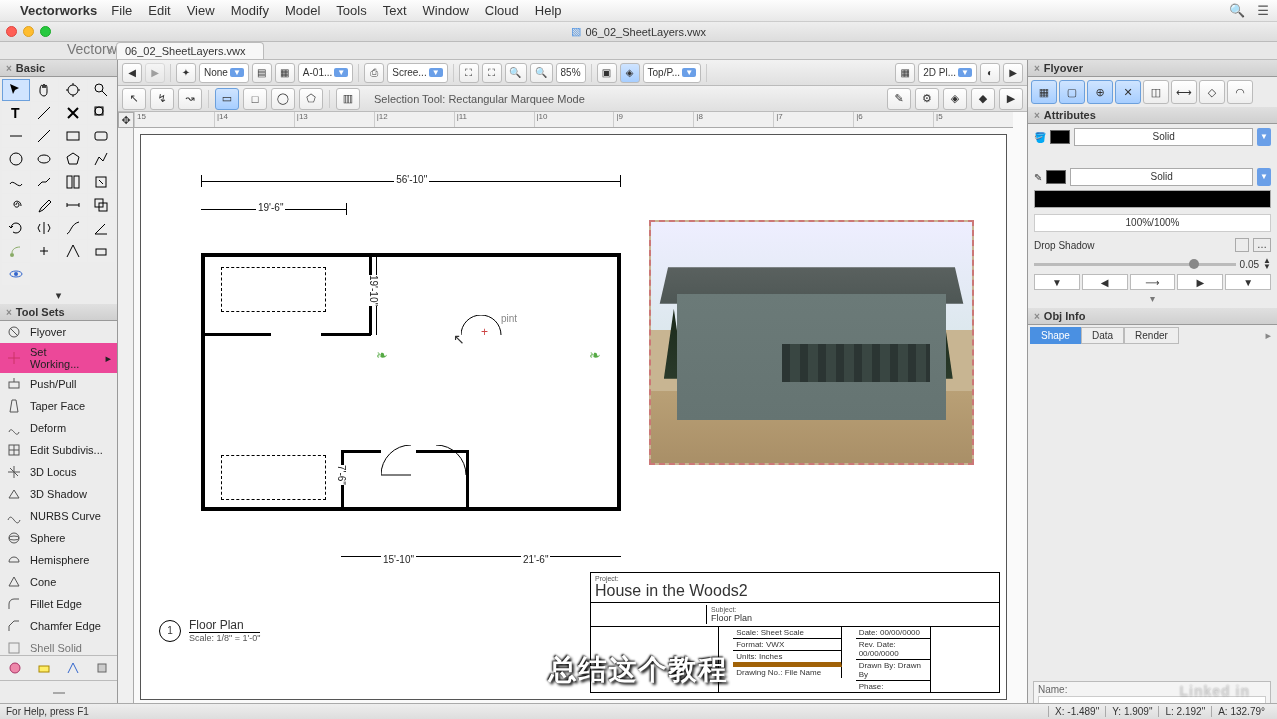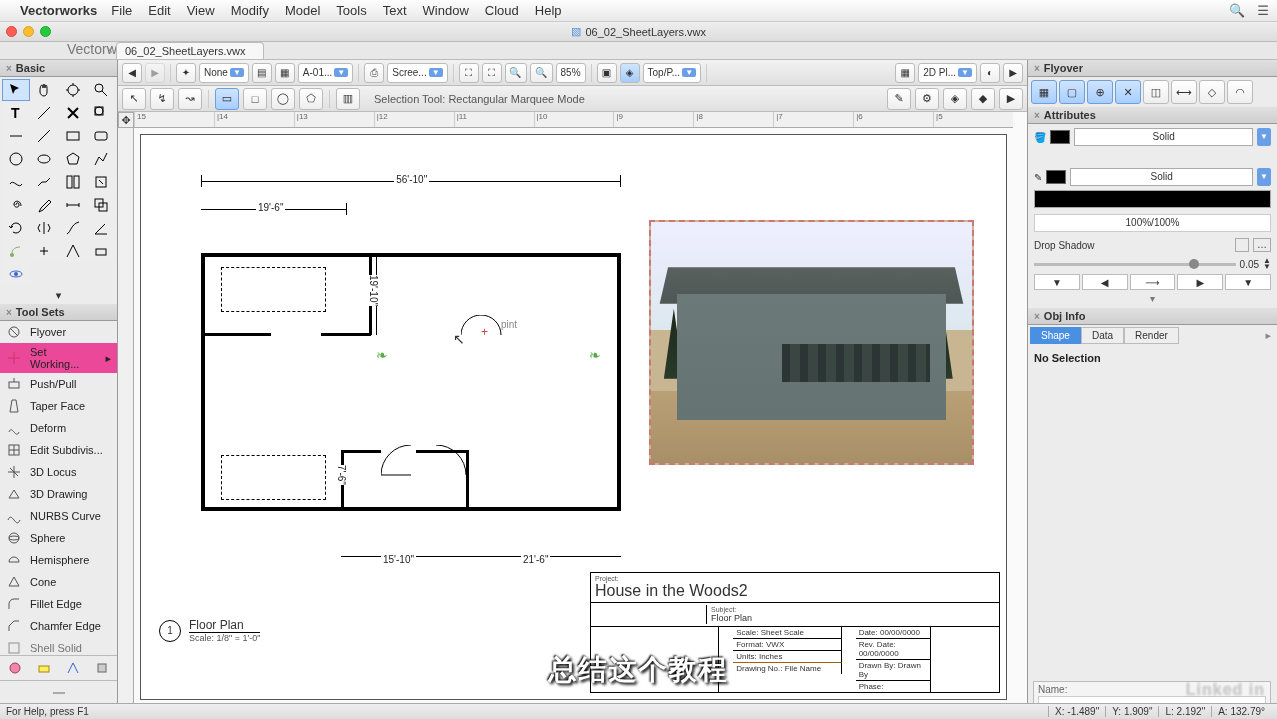--- a/index.html
+++ b/index.html
@@ -121,21 +121,21 @@
 .oitab { padding: 2px 10px; border: 1px solid #bbb; background: #eee; }
 .oitab.a { background: #4a90e2; color: #fff; border-color: #4a90e2; }
 .nosel { padding: 6px; font-size: 11px; font-weight: bold; color: #222; }
 
 
 .statusbar { position: absolute; bottom: 0; left: 0; right: 0; height: 16px; background: linear-gradient(#eee,#ddd); border-top: 1px solid #aaa; display: flex; align-items: center; font-size: 10px; padding: 0 6px; }
 .statusbar .spacer { flex: 1; }
 .statusbar .coord { border-left: 1px solid #aaa; padding: 0 6px; }
 
 .subtitle-overlay { position: absolute; bottom: 30px; left: 50%; transform: translateX(-50%); font-size: 28px; font-weight: bold; color: #fff; text-shadow: 2px 2px 3px #000, -1px -1px 2px #000; letter-spacing: 2px; pointer-events: none; }
-.watermark { position: absolute; bottom: 20px; right: 12px; font-size: 16px; color: rgba(255,255,255,0.35); font-weight: bold; letter-spacing: 1px; pointer-events: none; text-shadow: 0 0 2px rgba(0,0,0,0.3); }
+.watermark { position: absolute; bottom: 20px; right: 27px; font-size: 14px; color: rgba(255,255,255,0.35); font-weight: bold; letter-spacing: 1px; pointer-events: none; text-shadow: 0 0 2px rgba(0,0,0,0.3); }
 
 .namebox { position: absolute; bottom: 6px; right: 6px; width: 238px; border: 1px solid #bbb; background: #f4f4f4; font-size: 10px; padding: 2px 4px; color: #666; }
 </style>
 </head>
 <body>
 
 <div class="menubar">
   <span class="apple"></span>
   <span class="app">Vectorworks</span>
   <span class="mitem">File</span>
@@ -404,21 +404,21 @@
       <div class="trow">
           <svg viewBox="0 0 16 16">
             <path d="M8 2v12M2 8h12M4 4l8 8" stroke="#555"></path>
           </svg>
           <span>3D Locus</span>
         </div>
       <div class="trow">
           <svg viewBox="0 0 16 16">
             <path d="M3 12l5-8 5 8z" fill="none" stroke="#555"></path>
           </svg>
-          <span>3D Drawing</span>
+          <span>3D Shadow</span>
         </div>
       <div class="trow">
           <svg viewBox="0 0 16 16">
             <path d="M2 12c4-10 8 10 12 0" fill="none" stroke="#555"></path>
           </svg>
           <span>NURBS Curve</span>
         </div>
       <div class="trow">
           <svg viewBox="0 0 16 16">
             <circle cx="8" cy="8" r="5" fill="none" stroke="#555"></circle>
@@ -611,21 +611,21 @@
               <path d="M0 30h30" stroke="#000"></path>
             </svg>
           <svg style="position:absolute;top:270px;left:225px;width:40px;height:40px;">
               <path d="M40 30 A30 30 0 0 0 10 0" fill="none" stroke="#000"></path>
             </svg>
 
           <span style="position:absolute;top:172px;left:175px;color:#5a4;font-size:14px;">❧</span>
           <span style="position:absolute;top:172px;left:388px;color:#5a4;font-size:14px;">❧</span>
 
           <span style="position:absolute;top:156px;left:252px;font-size:14px;">↖</span>
-          <span style="position:absolute;top:144px;left:300px;font-size:10px;color:#888;">pint</span>
+          <span style="position:absolute;top:138px;left:300px;font-size:10px;color:#888;">pint</span>
 
           <span style="position:absolute;top:150px;left:280px;color:#c44;font-size:12px;">+</span>
 
           <div style="position:absolute;top:78px;left:175px;width:1px;height:82px;background:#000;"></div>
           <div class="fpdim" style="top:100px;left:165px;writing-mode:vertical-rl;">19'-10"</div>
           <div class="fpdim" style="top:290px;left:133px;writing-mode:vertical-rl;">7'-6"</div>
 
           <div style="position:absolute;bottom:-22px;left:140px;width:126px;height:1px;background:#000;"></div>
           <div style="position:absolute;bottom:-22px;left:266px;width:154px;height:1px;background:#000;"></div>
           <div class="fpdim" style="bottom:-30px;left:180px;">15'-10"</div>
@@ -663,21 +663,21 @@
             <div style="flex:1;padding:1px 4px;">
               <div class="lbl">Subject:</div>
               <div>Floor Plan</div>
             </div>
           </div>
           <div class="bottomrow">
             <div class="bcell" style="width:28%;"></div>
             <div style="width:30%;">
               <div class="bcell" style="border-bottom:1px solid #000;">Scale: Sheet Scale</div>
               <div class="bcell" style="border-bottom:1px solid #000;">Format:  VWX</div>
-              <div class="bcell" style="border-bottom:1px solid #a16207;">Units:  Inches</div>
+              <div class="bcell" style="border-bottom:5px solid #a16207;">Units:  Inches</div>
               <div class="bcell">Drawing No.:  File Name</div>
             </div>
             <div style="width:22%;">
               <div class="bcell" style="border-bottom:1px solid #000;">Date:  00/00/0000</div>
               <div class="bcell" style="border-bottom:1px solid #000;">Rev. Date:  00/00/0000</div>
               <div class="bcell" style="border-bottom:1px solid #000;">Drawn By:  Drawn By</div>
               <div class="bcell">Phase:</div>
             </div>
           </div>
         </div>
@@ -749,21 +749,20 @@
       </div>
     <div class="objinfo">
       <div style="display:flex;justify-content:center;padding:2px;">
         <div class="oitabs">
           <div class="oitab a">Shape</div>
           <div class="oitab">Data</div>
           <div class="oitab">Render</div>
         </div>
         <span style="margin-left:auto;padding:2px 4px;color:#888;">▸</span>
       </div>
-      <div class="nosel">No Selection</div>
     </div>
     <div style="flex:1"></div>
   </div>
 </div>
 
 <div class="namebox">
   <span>Name:</span>
   <div style="border:1px solid #ccc;background:#fff;height:14px;margin-top:1px;"></div>
 </div>
 

